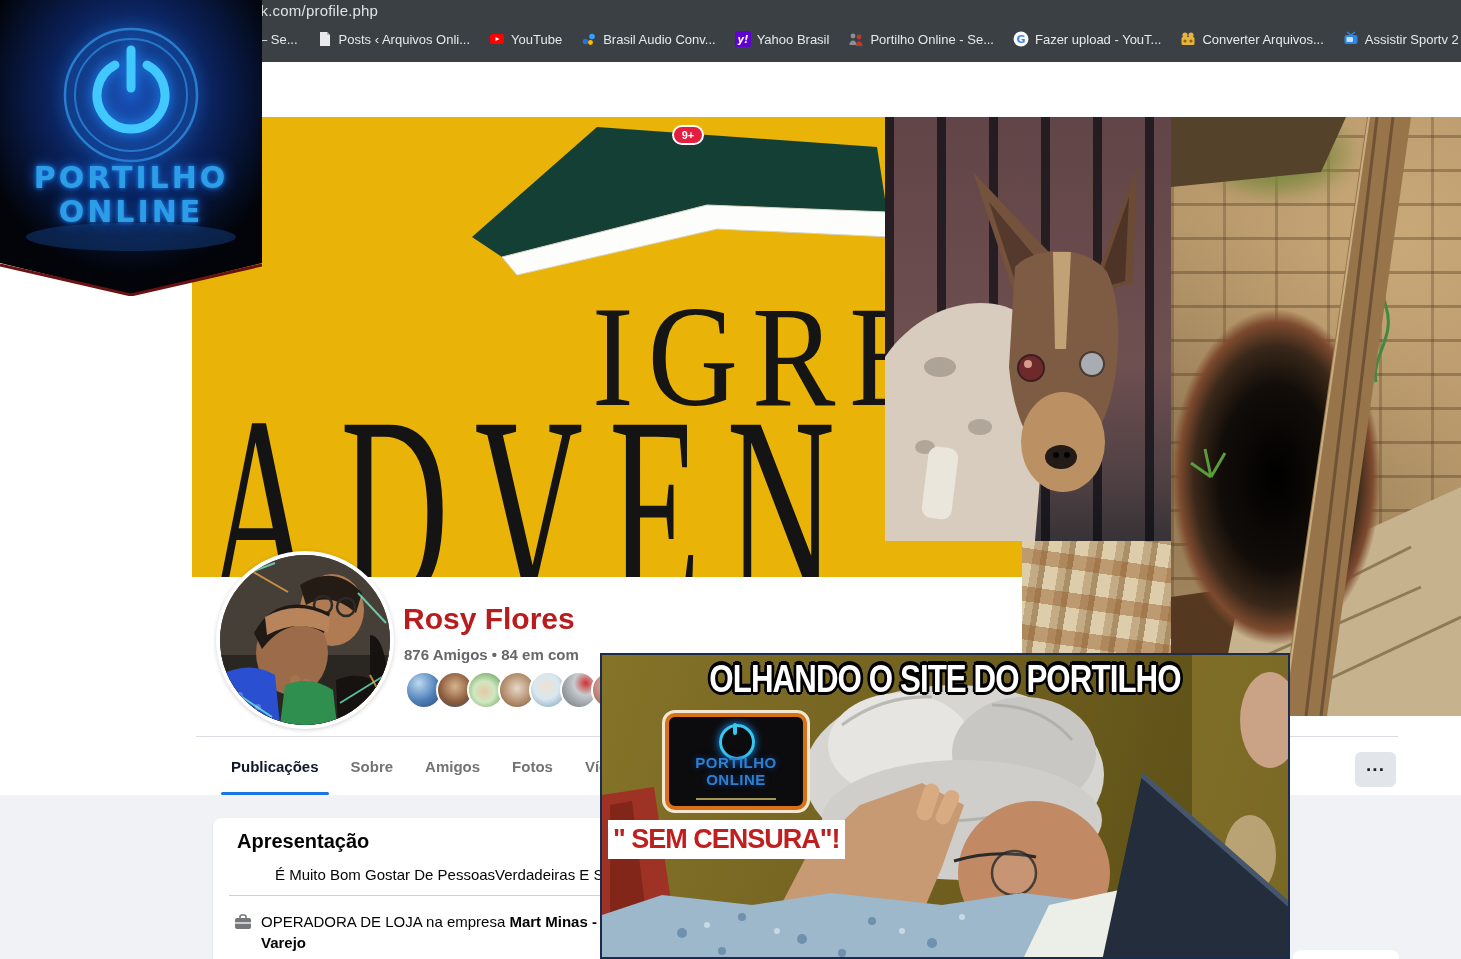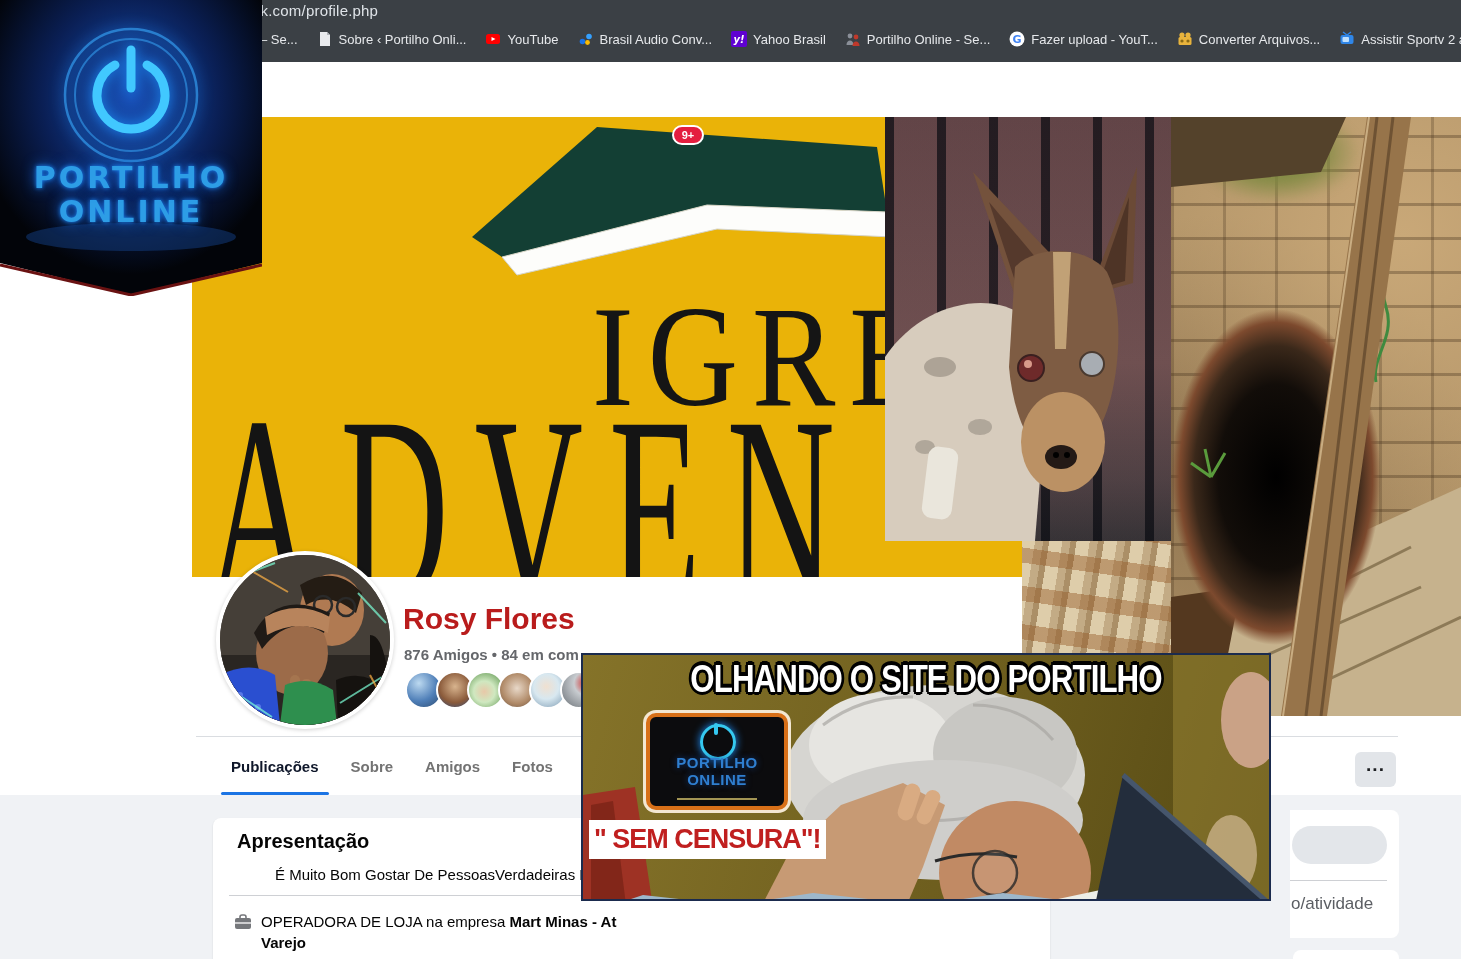--- a/index.html
+++ b/index.html
@@ -87,21 +87,21 @@
   .jobrow{position:absolute;left:20px;top:93px;display:flex;gap:8px;font-size:15px;color:#050505;}
   .jobtext{width:560px;line-height:21px;}
   .jobtext b{font-weight:bold;}
   .card-right{position:absolute;left:1290px;top:15px;width:109px;height:128px;background:#fff;border-radius:0 8px 8px 0;}
   .cr-pill{position:absolute;left:2px;top:16px;width:95px;height:38px;border-radius:19px;background:#e3e6ea;}
   .cr-div{position:absolute;left:0;right:12px;top:70px;height:1px;background:#ced0d4;}
   .cr-label{position:absolute;left:1px;top:84px;font-size:17px;color:#5b5e63;}
   .card-right2{position:absolute;left:1293px;top:155px;width:106px;height:9px;background:#fff;border-radius:8px 8px 0 0;}
 
   
-  .meme{position:absolute;left:581px;top:653px;width:690px;height:248px;box-sizing:border-box;
+  .meme{position:absolute;left:600px;top:653px;width:690px;height:306px;box-sizing:border-box;
     border:2px solid #1b2b4e;background:linear-gradient(105deg,#857329 0%,#6e5e1e 55%,#564a14 100%);overflow:hidden;z-index:6;}
   .meme-title{position:absolute;left:0;top:2px;width:100%;text-align:center;font-size:34px;font-weight:800;
     color:#fff;transform:scale(.92,1.12);transform-origin:center top;white-space:nowrap;letter-spacing:-1px;
     text-shadow:-3px 0 #000,3px 0 #000,0 -3px #000,0 3px #000,-2px -2px #000,2px 2px #000,2px -2px #000,-2px 2px #000;z-index:4;}
   .meme-logo{position:absolute;left:63px;top:58px;width:142px;height:97px;background:#0c0c0e;border:4px solid #d87018;
     border-radius:10px;box-shadow:0 0 0 3px #f3e7d2;box-sizing:border-box;z-index:3;}
   .ml-ring{position:absolute;left:50px;top:7px;width:30px;height:30px;border-radius:50%;border:3px solid #35c8f0;
     box-shadow:0 0 8px #1e90ff;}
   .ml-ring::after{content:"";position:absolute;left:11px;top:-4px;width:4px;height:12px;background:#35c8f0;border-radius:2px;}
   .ml-text{position:absolute;left:0;bottom:18px;width:100%;text-align:center;font-size:15px;font-weight:bold;
@@ -130,21 +130,21 @@
       <div class="bm">
         <span>– Se...</span>
       </div>
       <div class="bm">
         <span class="bmicon">
             <svg viewBox="0 0 16 16">
               <path d="M3 1h7l3 3v11H3z" fill="#e8eaed"></path>
               <path d="M10 1v3h3z" fill="#b0b4b9"></path>
             </svg>
           </span>
-        <span>Sobre ‹ Portilho Onli...</span>
+        <span>Posts ‹ Arquivos Onli...</span>
       </div>
       <div class="bm">
         <span class="bmicon">
             <svg viewBox="0 0 16 16">
               <rect x="1" y="3" width="14" height="10" rx="2.5" fill="#f00"></rect>
               <path d="M6.5 6l4 2-4 2z" fill="#fff"></path>
             </svg>
           </span>
         <span>YouTube</span>
       </div>
@@ -393,25 +393,20 @@
       <div class="jobrow">
         <span style="margin-top:2px;">
           <svg width="20" height="20" viewBox="0 0 20 20">
               <path d="M7 5V4a2 2 0 012-2h2a2 2 0 012 2v1" stroke="#75777b" stroke-width="1.6" fill="none"></path>
               <rect x="2" y="5" width="16" height="11" rx="2" fill="#75777b"></rect>
               <rect x="2" y="9.2" width="16" height="1.6" fill="#fff" opacity=".8"></rect>
             </svg>
         </span>
         <span class="jobtext"><span>OPERADORA DE LOJA na empresa </span><b>Mart Minas - At</b><br><b>Varejo</b></span>
       </div>
-    </div>
-    <div class="card-right">
-      <div class="cr-pill"></div>
-      <div class="cr-div"></div>
-      <div class="cr-label">o/atividade</div>
     </div>
     <div class="card-right2"></div>
   </div>
 
   <div class="meme">
     <svg width="690" height="306" viewBox="0 0 690 306" preserveAspectRatio="none" style="position:absolute;inset:0;">
       <rect x="590" y="0" width="100" height="306" fill="#a38d3a" opacity=".45"></rect>
       <polygon points="0,140 52,132 78,306 0,306" fill="#9e3224"></polygon>
       <polygon points="8,150 30,146 50,306 8,306" fill="#7c2418" opacity=".85"></polygon>
       <ellipse cx="668" cy="65" rx="30" ry="48" fill="#caa286"></ellipse>

